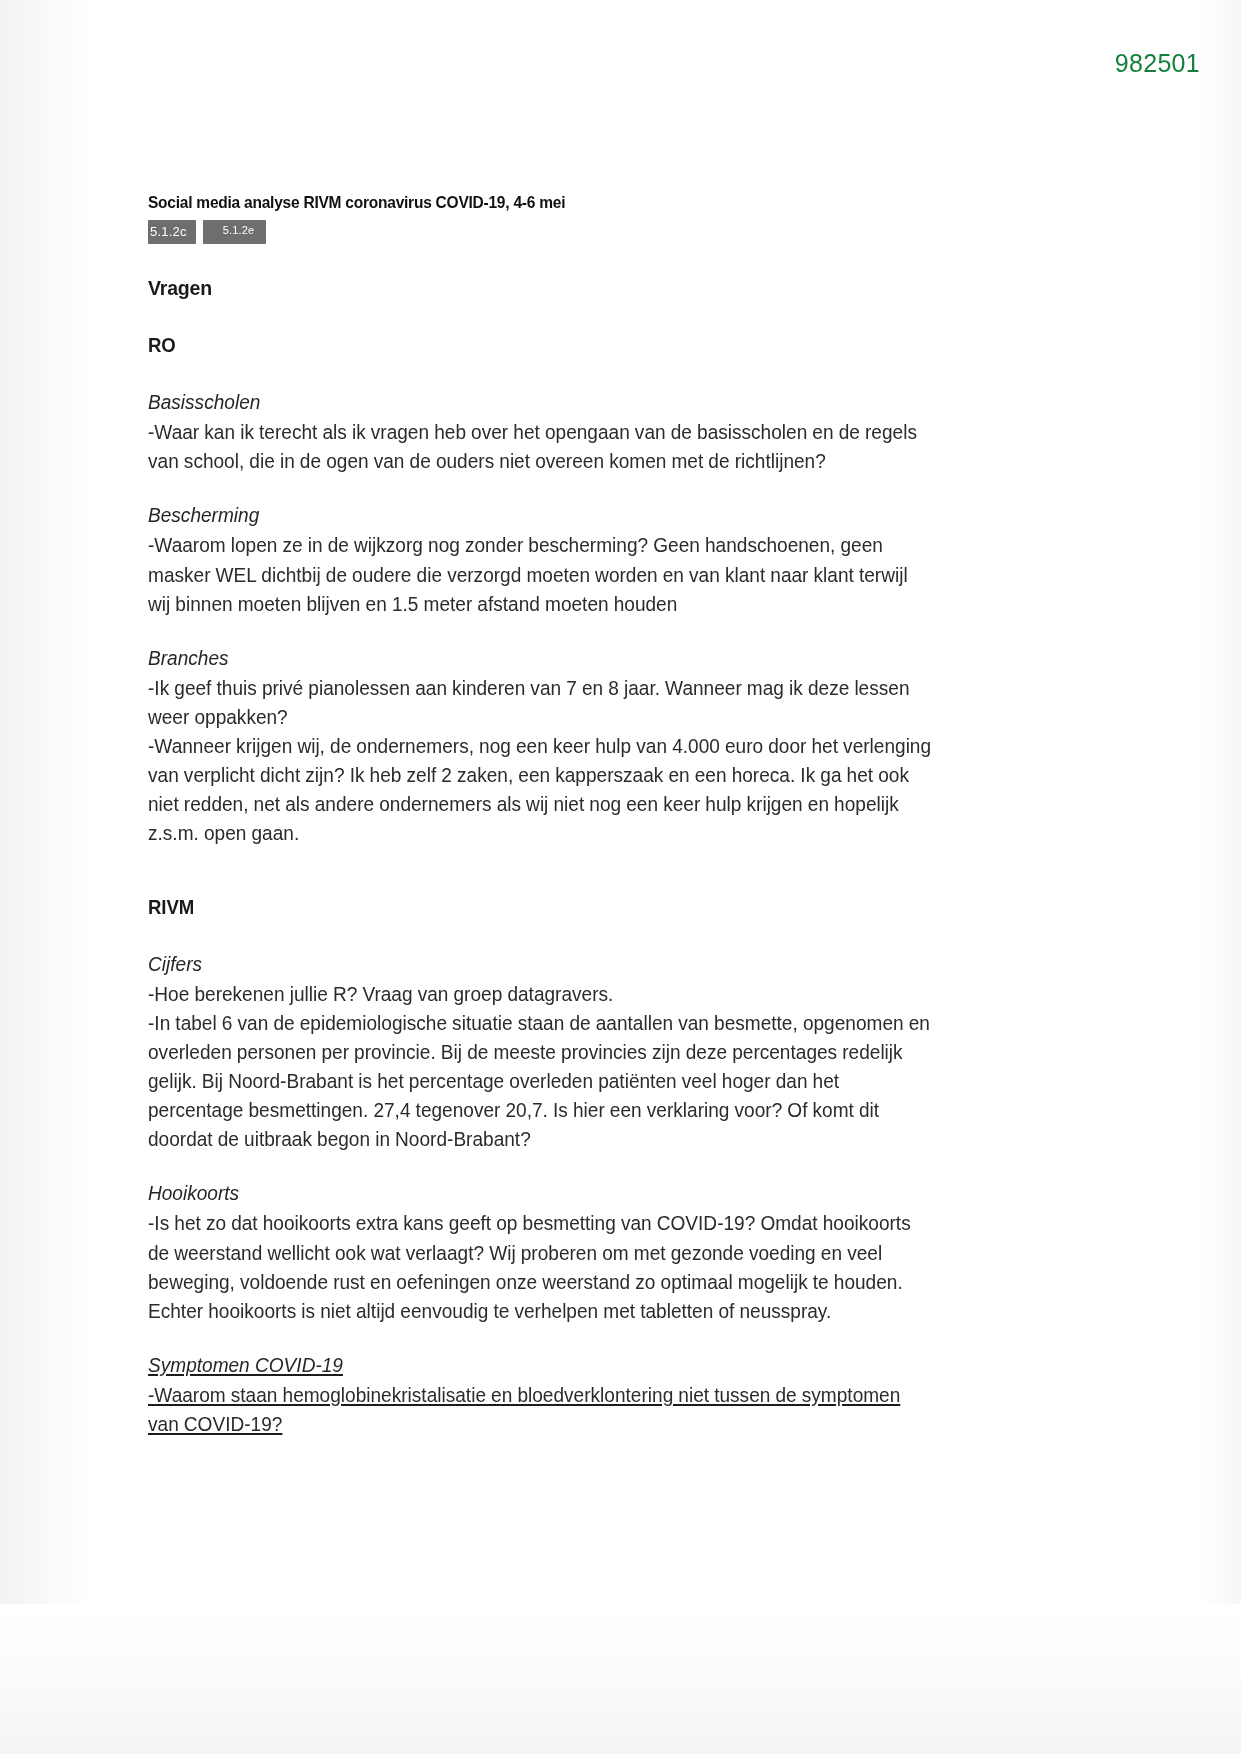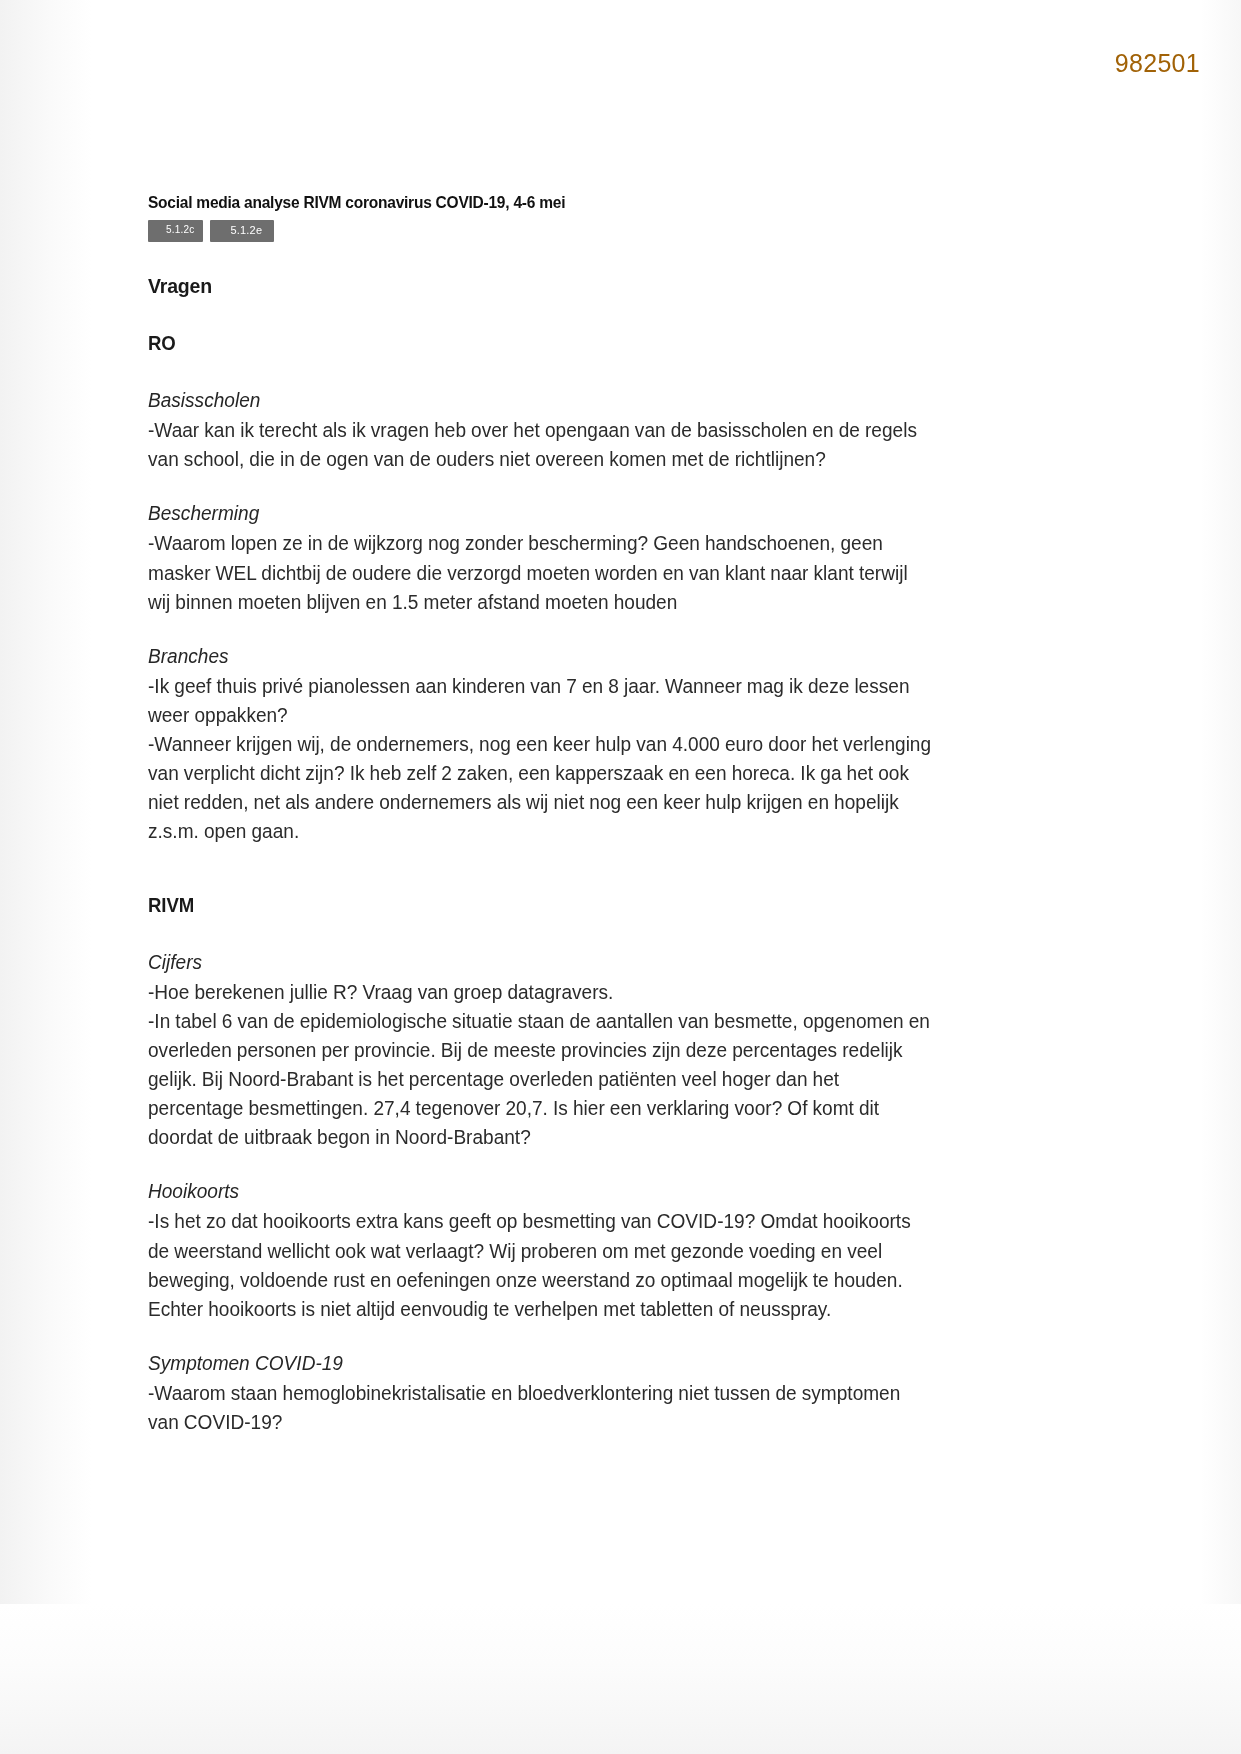--- a/index.html
+++ b/index.html
@@ -38,21 +38,21 @@
     width: 40px; height: 1754px;
     background: linear-gradient(to left, #f7f7f7 0%, #ffffff 100%);
   }
 
   .page-number {
     position: absolute;
     right: 41px;
     top: 49px;
     font-size: 25px;
     letter-spacing: 0.3px;
-    color: #a16207;
+    color: #15803d;
     white-space: nowrap;
   }
 
   .content {
     position: absolute;
     left: 148px;
     top: 193px;
     width: 786px;
   }
 
@@ -69,23 +69,23 @@
   }
 
   .badge-row {
     display: flex;
     gap: 7px;
     margin: 0 0 32px 0;
   }
   .badge {
     background: #6e6e6e;
     color: #ffffff;
-    font-size: 10px;
+    font-size: 13px;
     line-height: 1;
-    padding: 5px 9px 6px 18px;
+    padding: 5px 9px 6px 2px;
     letter-spacing: 0.2px;
     font-family: "Liberation Sans", sans-serif;
     border-radius: 1px;
     display: inline-block;
   }
   .badge.b2 { font-size: 11px; padding: 5px 12px 6px 20px; }
 
   h2.section-head {
     font-family: "Liberation Sans", sans-serif;
     font-weight: bold;
@@ -102,21 +102,21 @@
     font-size: 20px;
     letter-spacing: -0.1px;
     color: #1a1a1a;
     margin: 0 0 30px 0;
     transform: scaleX(0.93);
     transform-origin: left top;
   }
   h3.group-head.spaced-top { margin-top: 48px; }
 
   .block { margin: 0 0 25px 0; }
-  .block:last-child { margin-bottom: 0; }
+  .block:last-child { margin-bottom: 0; text-decoration: underline; }
 
   .sub-head {
     font-style: italic;
     font-size: 20.5px;
     line-height: 1.42;
     color: #262626;
     margin: 0 0 1px 0;
     transform: scaleX(0.93);
     transform-origin: left top;
     white-space: nowrap;

